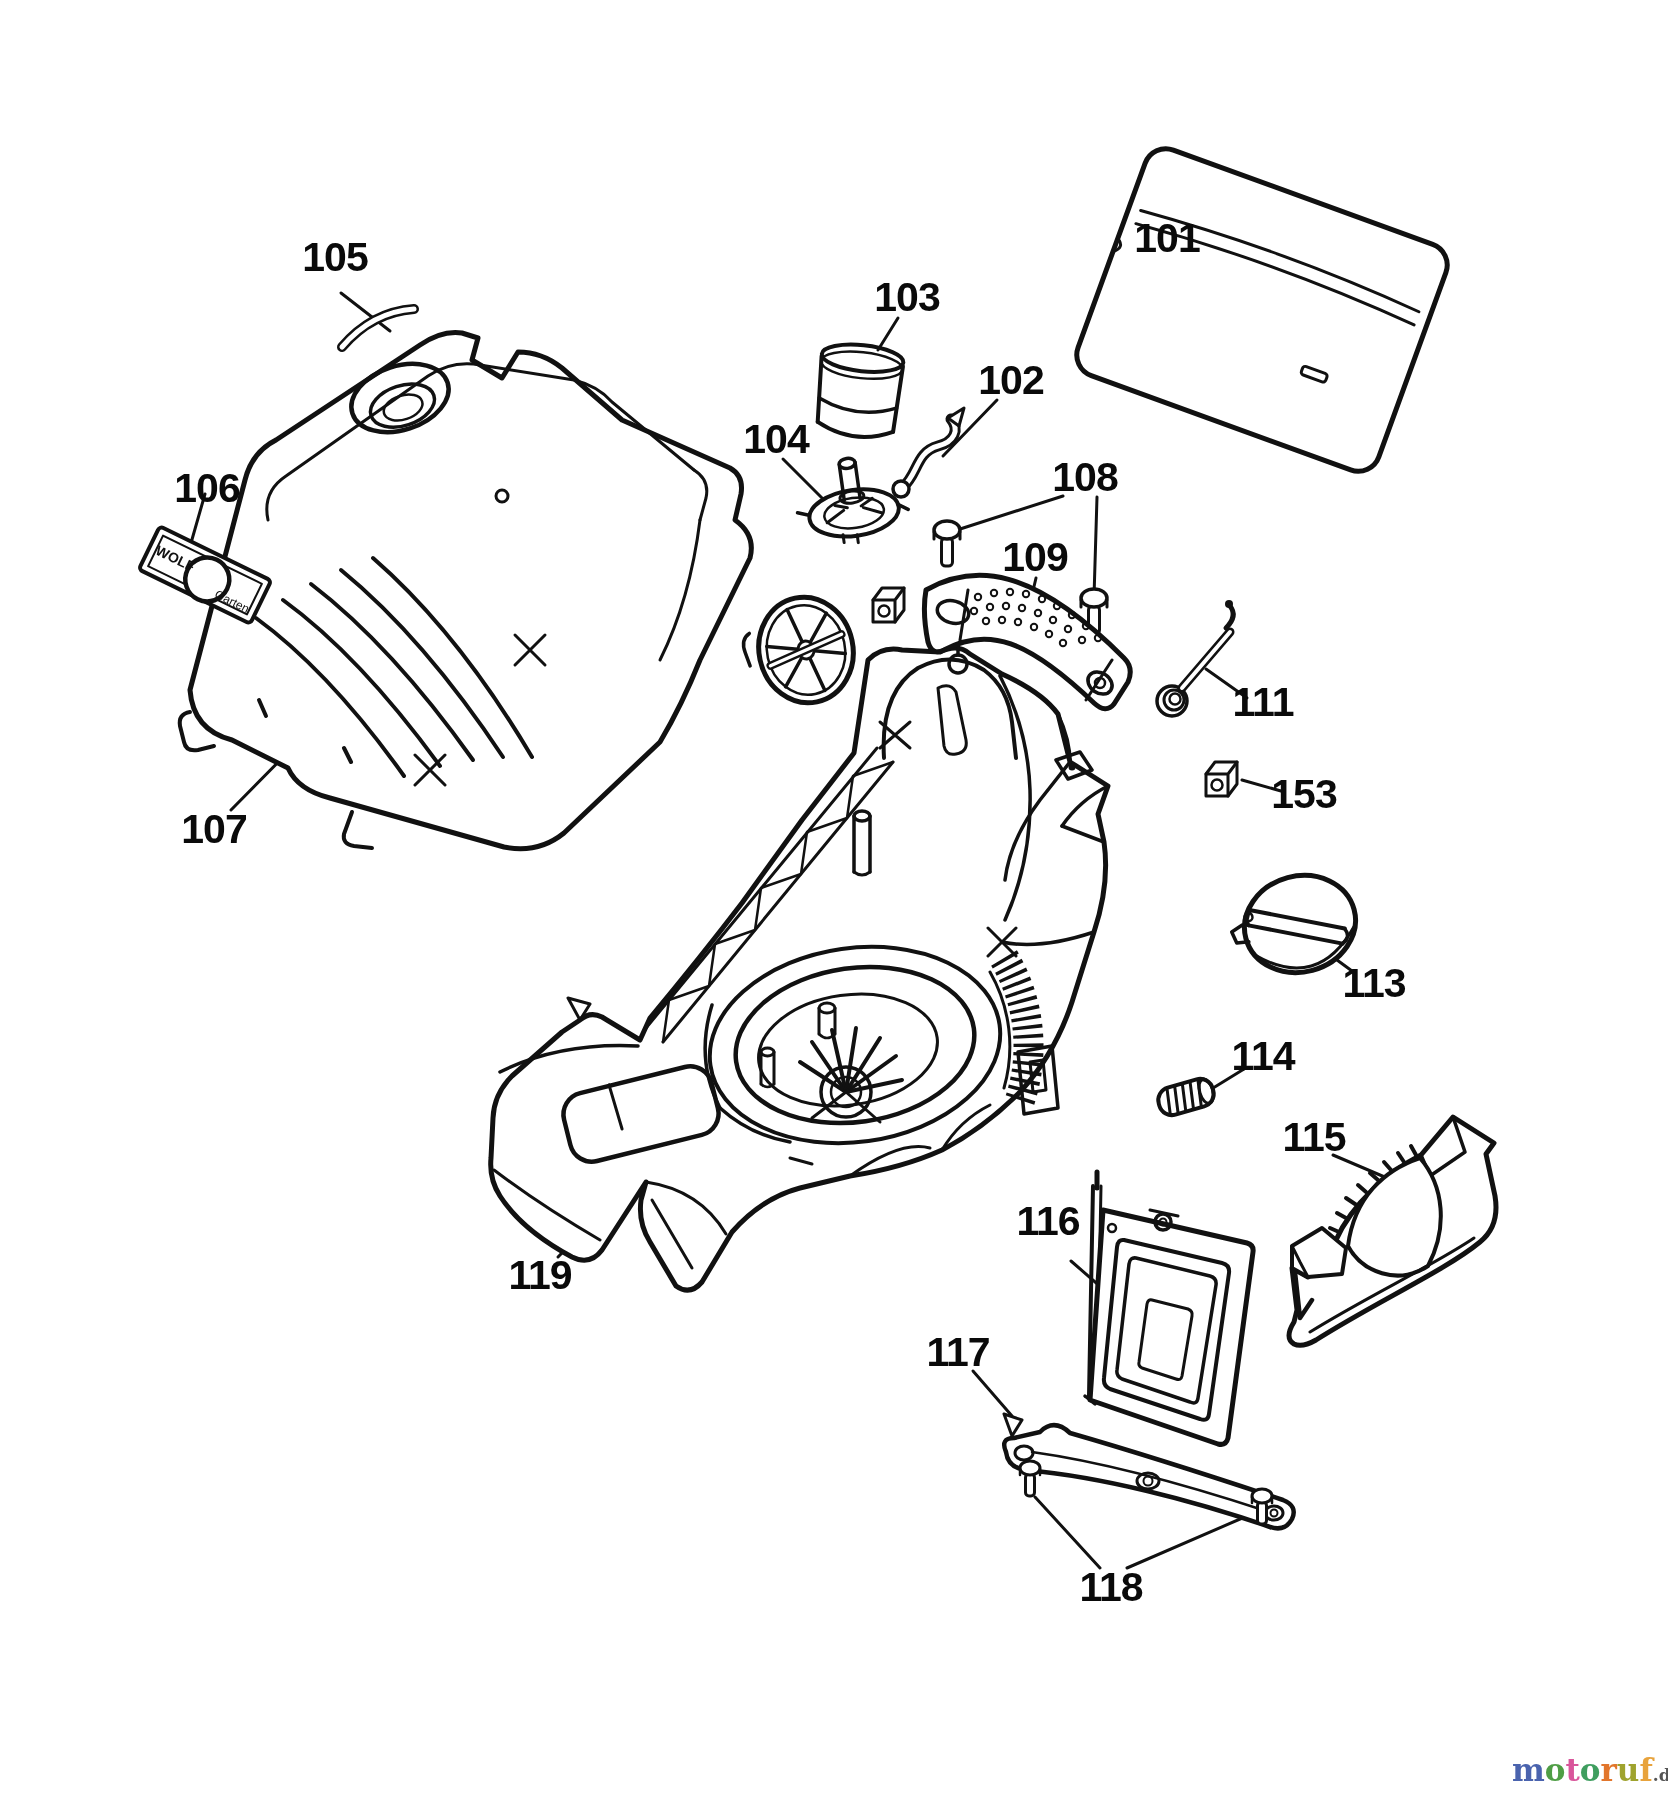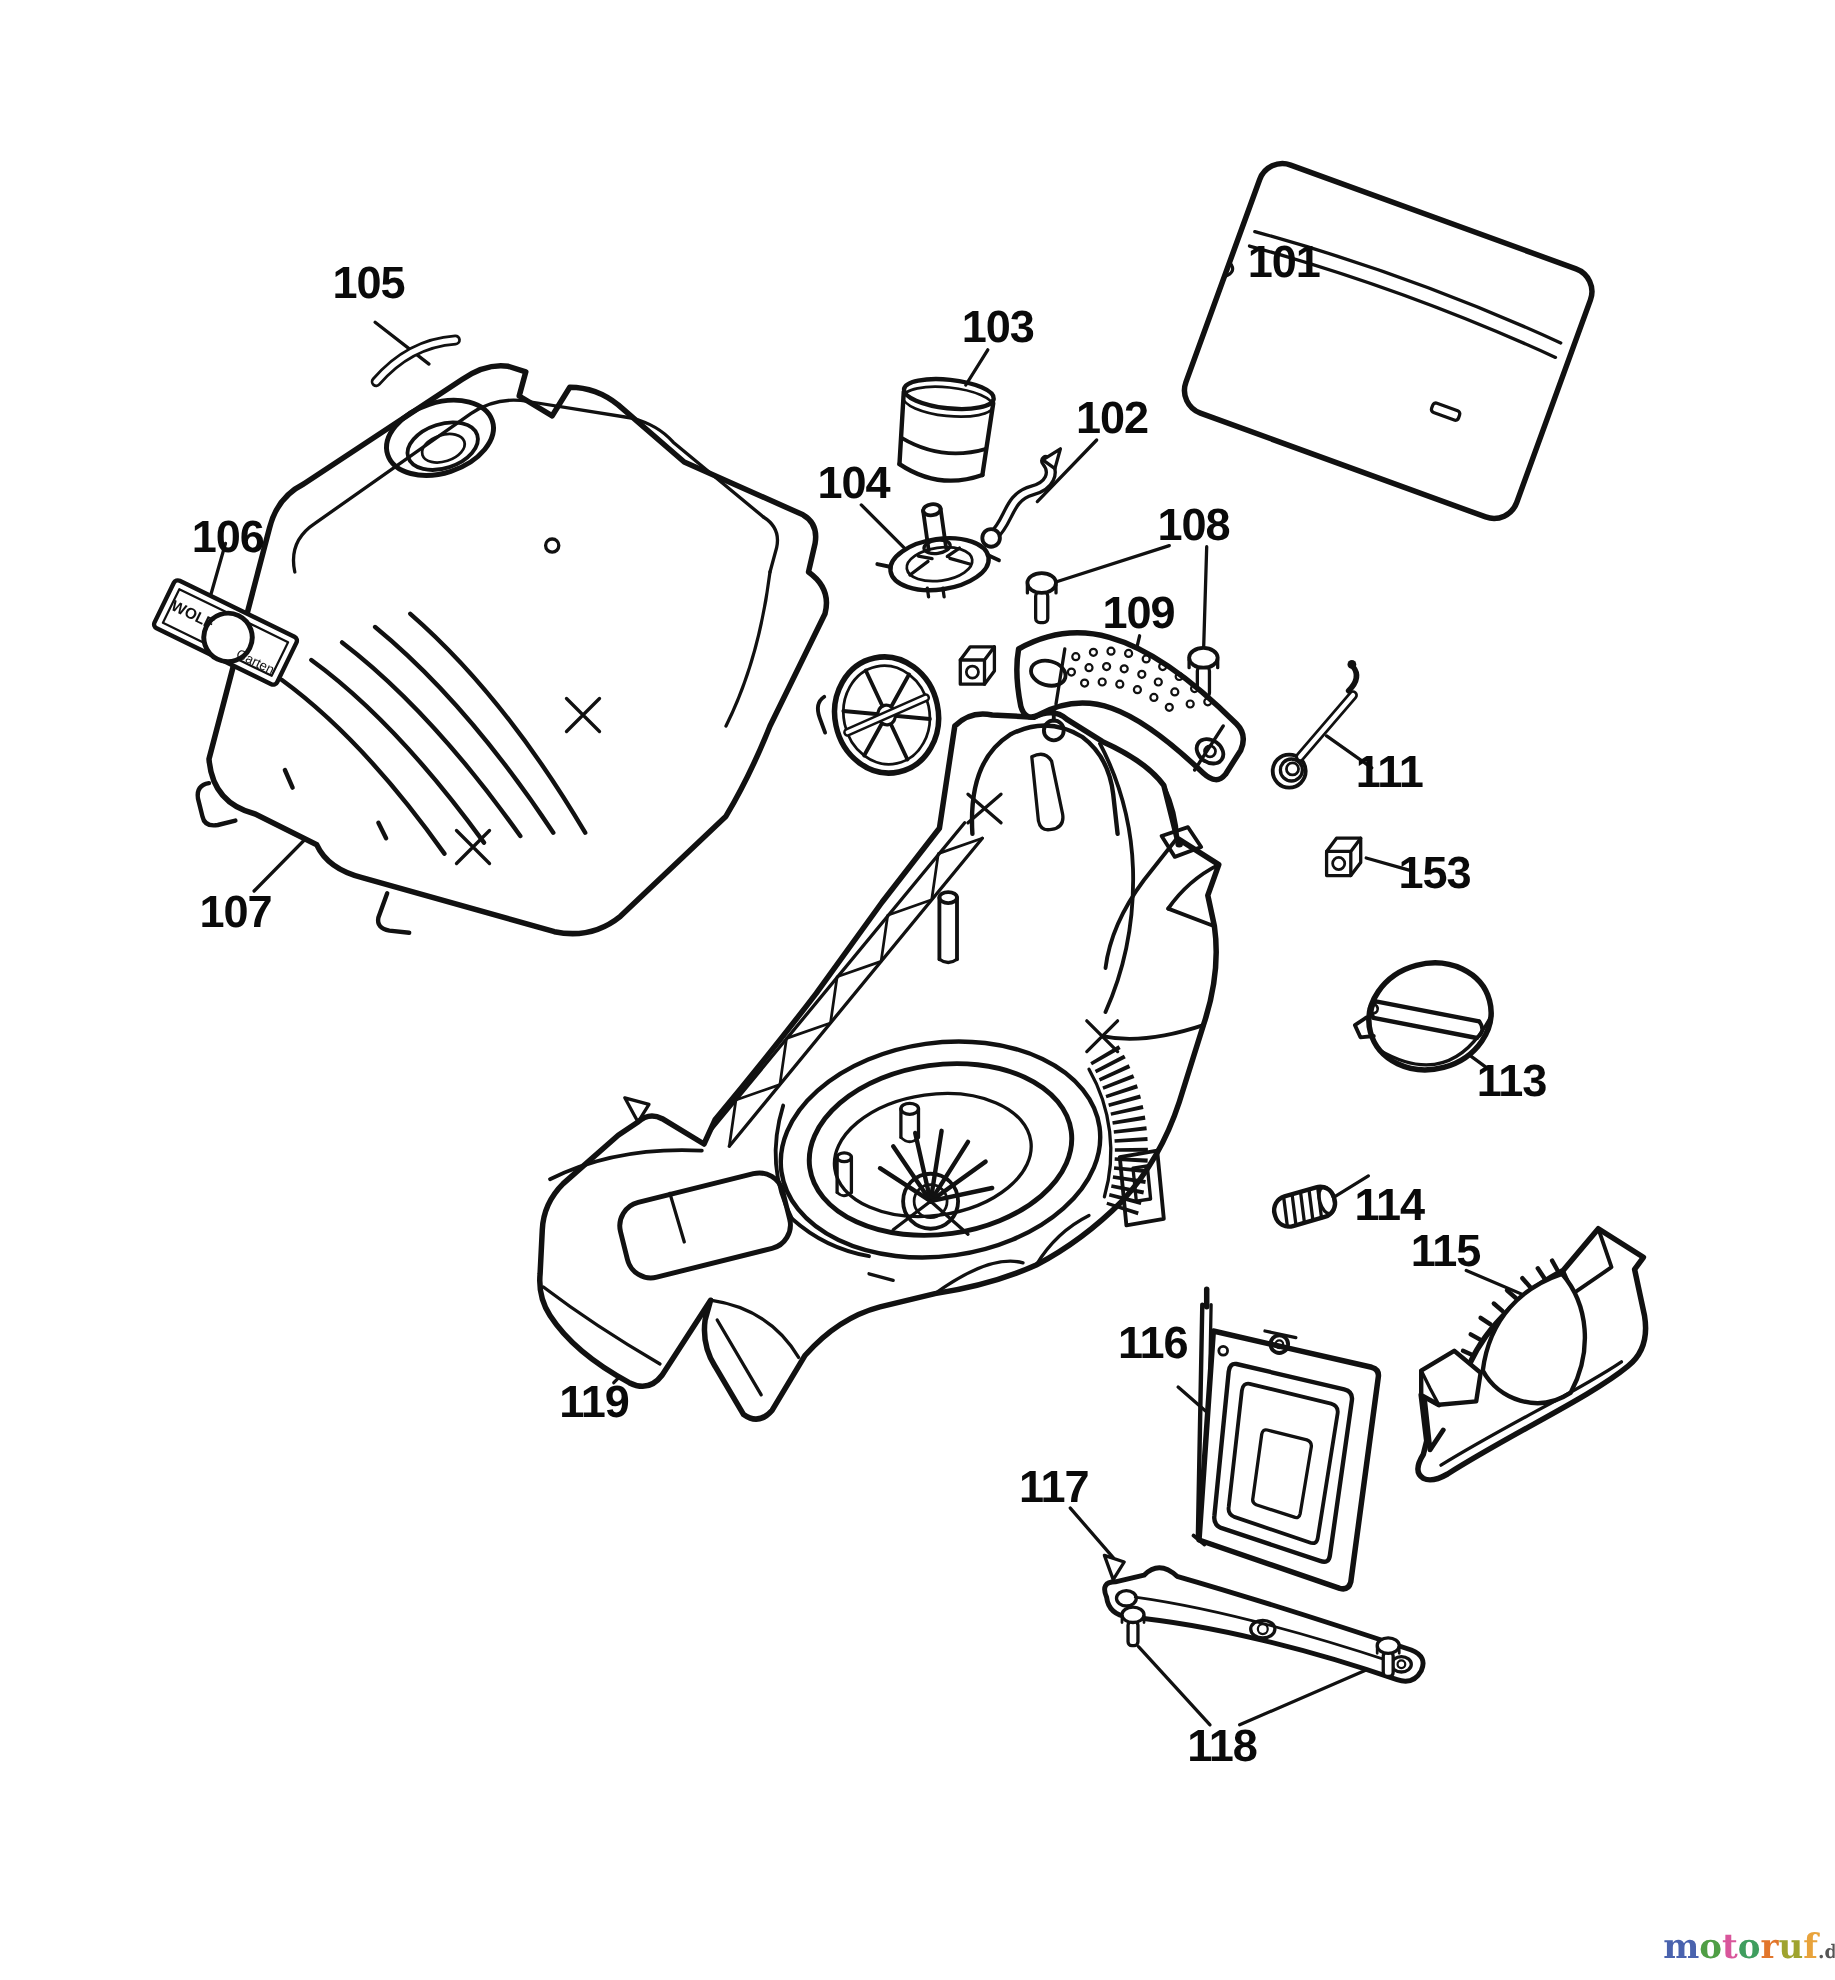--- a/index.html
+++ b/index.html
@@ -370,21 +370,21 @@
       <div class="part-label" style="left: 907px; top: 297px;">103</div>
       <div class="part-label" style="left: 776px; top: 439px;">104</div>
       <div class="part-label" style="left: 335px; top: 257px;">105</div>
       <div class="part-label" style="left: 207px; top: 474px; margin-top: 14px;">106</div>
       <div class="part-label" style="left: 214px; top: 829px;">107</div>
       <div class="part-label" style="left: 1085px; top: 477px;">108</div>
       <div class="part-label" style="left: 1035px; top: 557px;">109</div>
       <div class="part-label" style="left: 1263px; top: 702px;">111</div>
       <div class="part-label" style="left: 1304px; top: 794px;">153</div>
       <div class="part-label" style="left: 1374px; top: 983px;">113</div>
-      <div class="part-label" style="left: 1263px; top: 1096px;">114</div>
+      <div class="part-label" style="left: 1263px; top: 1056px;">114</div>
       <div class="part-label" style="left: 1314px; top: 1137px;">115</div>
       <div class="part-label" style="left: 1048px; top: 1221px;">116</div>
       <div class="part-label" style="left: 958px; top: 1352px;">117</div>
       <div class="part-label" style="left: 1111px; top: 1587px;">118</div>
       <div class="part-label" style="left: 540px; top: 1275px;">119</div>
     </div>
 
 <div class="watermark">
   <span id="wm-letters"><span style="color: rgb(74, 99, 174);">m</span><span style="color: rgb(79, 158, 69);">o</span><span style="color: rgb(217, 86, 155);">t</span><span style="color: rgb(63, 158, 95);">o</span><span style="color: rgb(226, 118, 44);">r</span><span style="color: rgb(159, 163, 46);">u</span><span style="color: rgb(232, 163, 60);">f</span></span><span class="suffix" style="color: rgb(85, 85, 85);">.de</span>
 </div>

